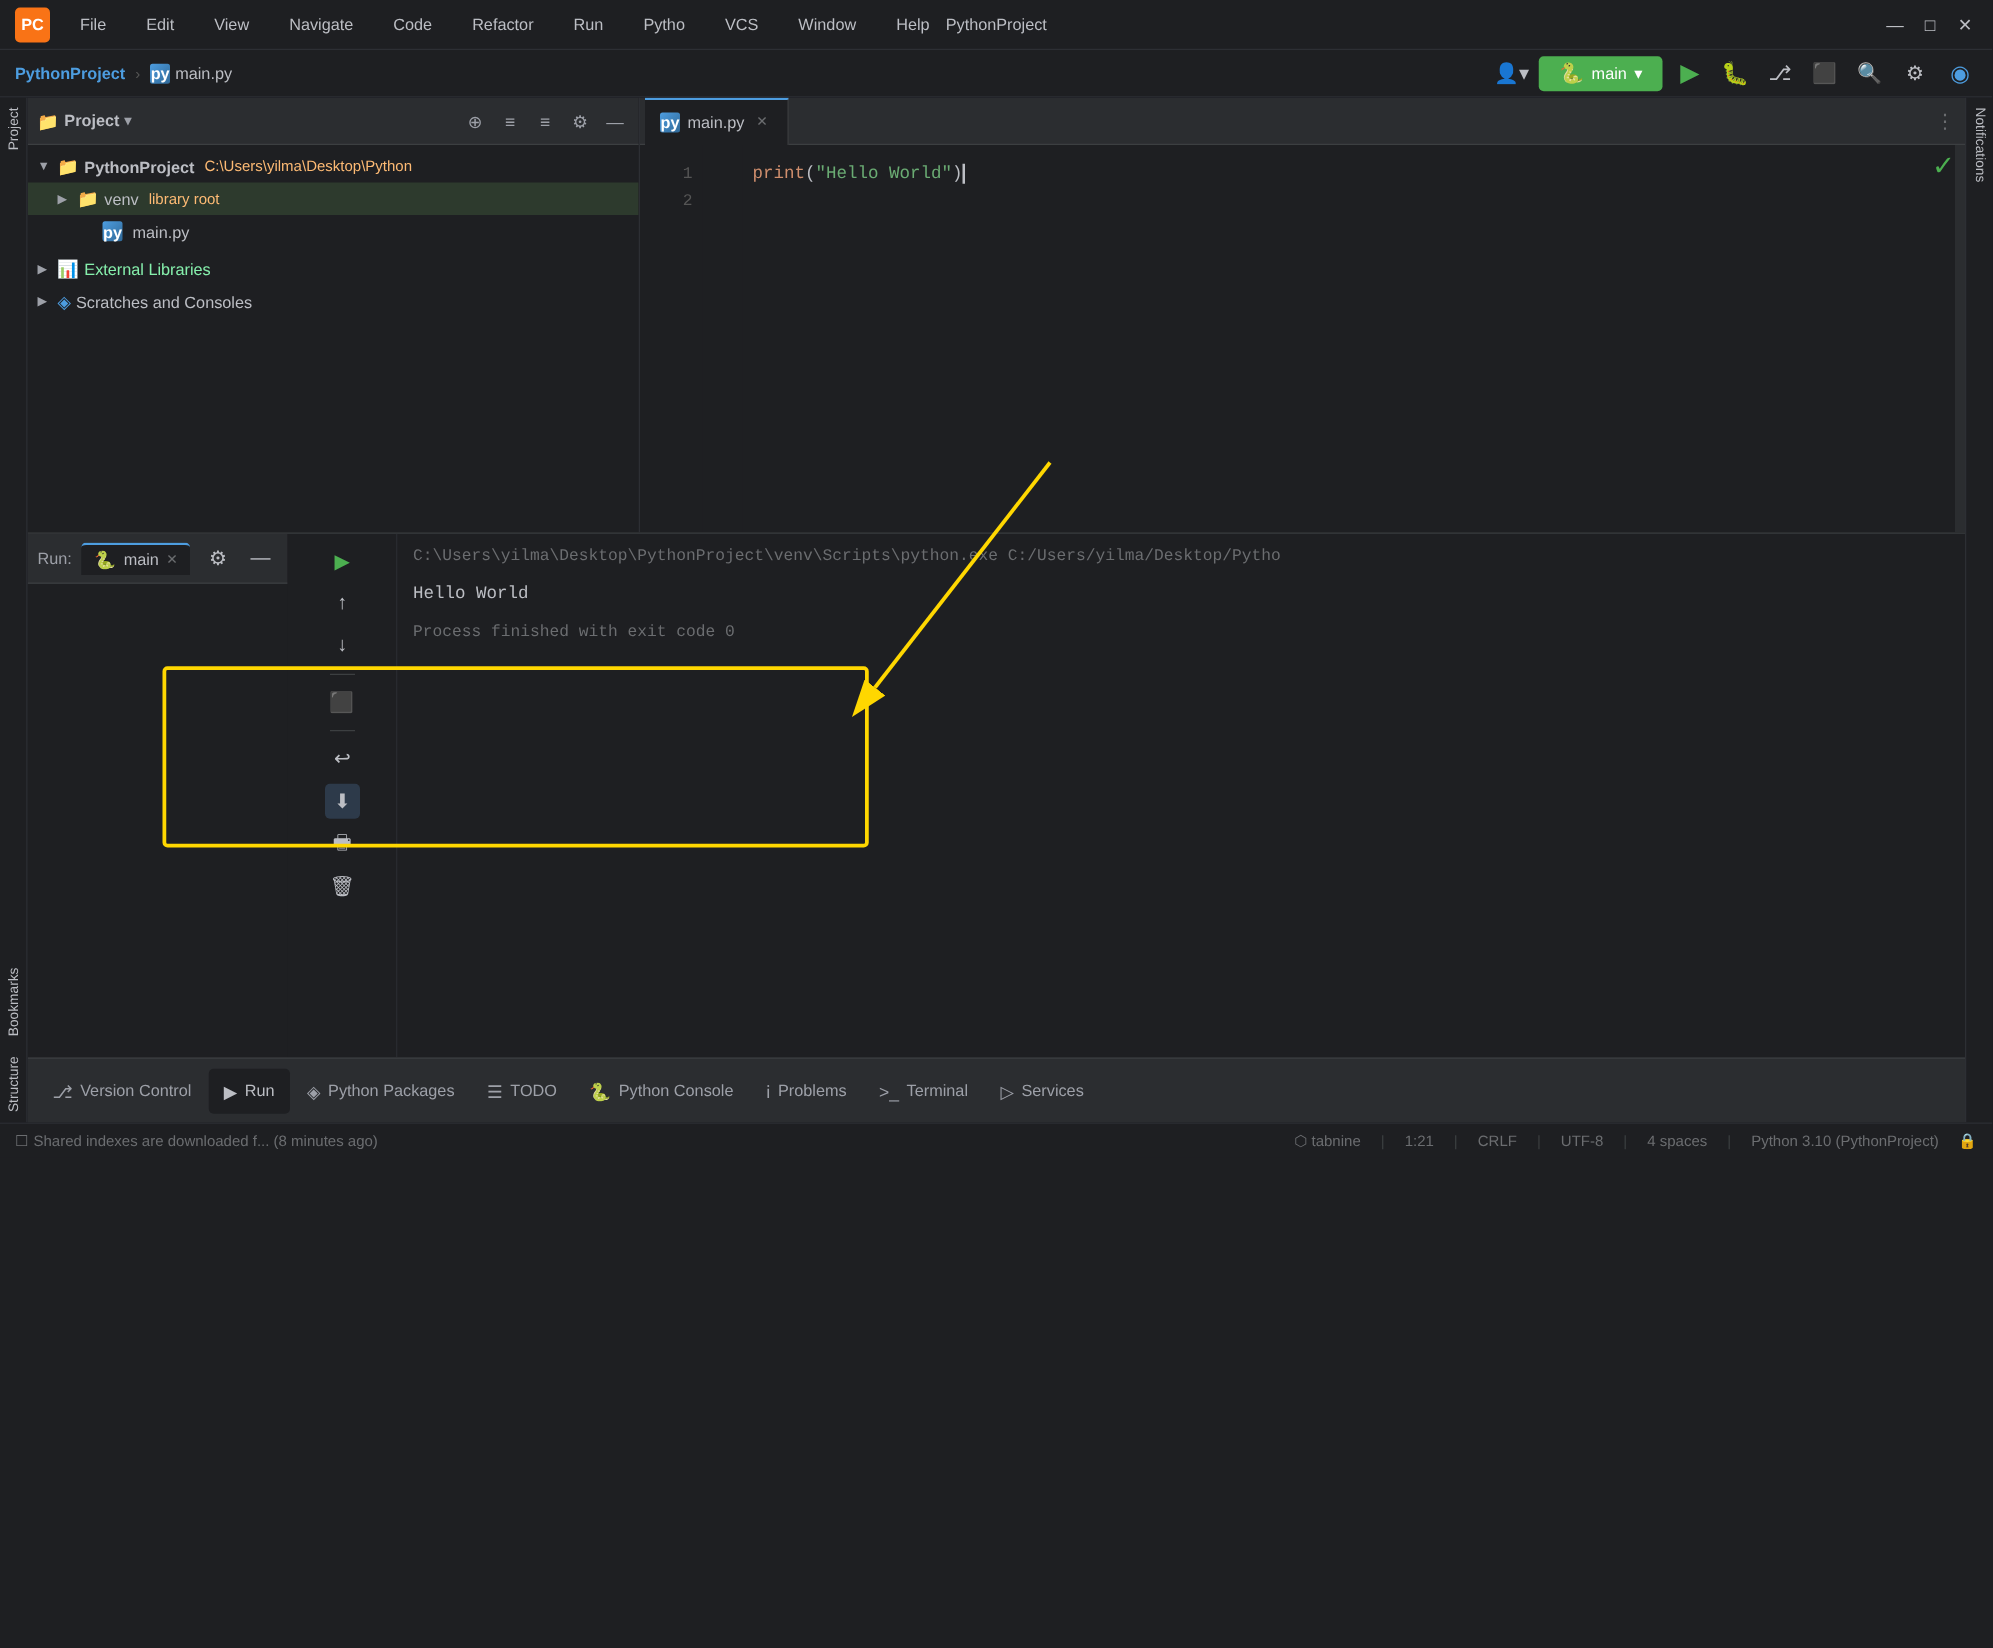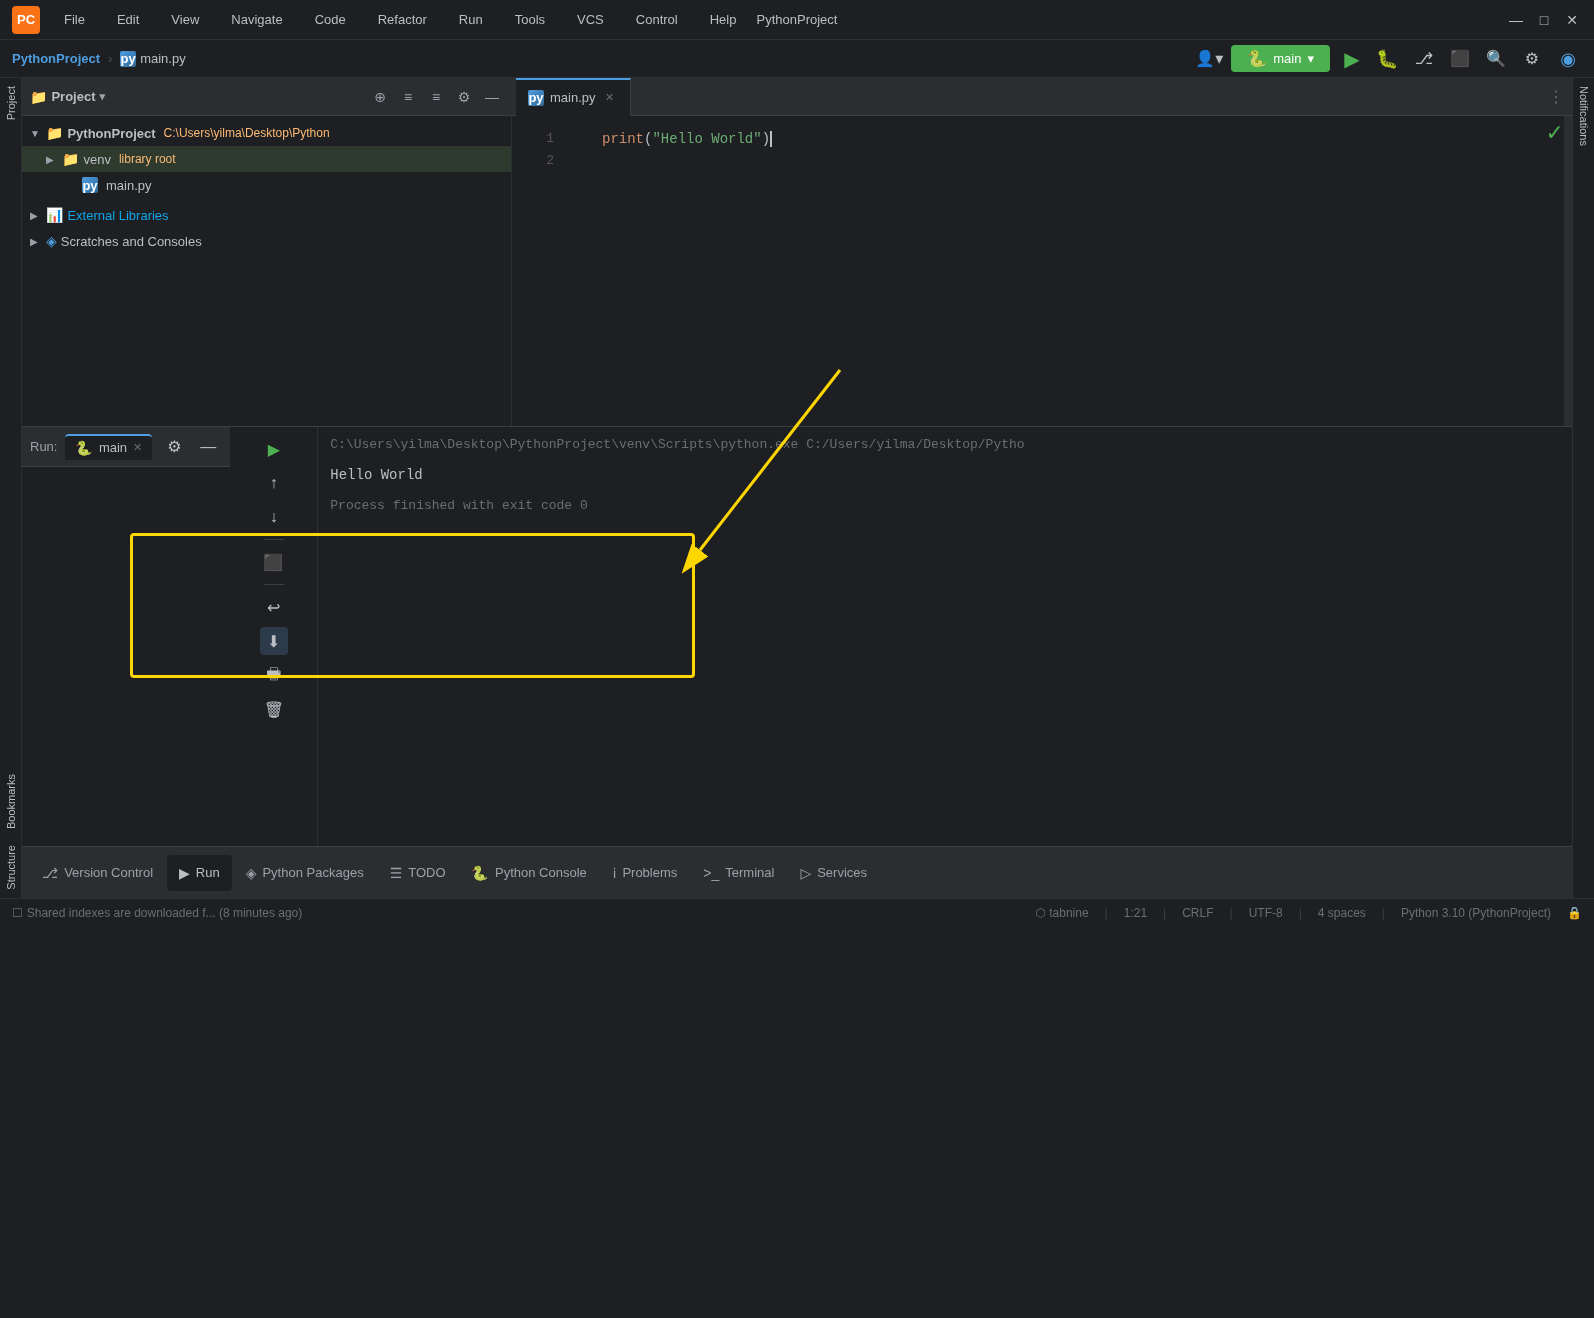--- a/index.html
+++ b/index.html
@@ -440,23 +440,23 @@
       <span>PC</span>
     </div>
     <div class="menu-items">
       <span class="menu-item">File</span>
       <span class="menu-item">Edit</span>
       <span class="menu-item">View</span>
       <span class="menu-item">Navigate</span>
       <span class="menu-item">Code</span>
       <span class="menu-item">Refactor</span>
       <span class="menu-item">Run</span>
-      <span class="menu-item">Tools</span>
+      <span class="menu-item">Pytho</span>
       <span class="menu-item">VCS</span>
-      <span class="menu-item">Control</span>
+      <span class="menu-item">Window</span>
       <span class="menu-item">Help</span>
     </div>
     <div class="project-title">PythonProject</div>
     <div class="window-controls">
       <span class="wc-btn">—</span>
       <span class="wc-btn">□</span>
       <span class="wc-btn">✕</span>
     </div>
   </div>
 
@@ -528,21 +528,21 @@
 
             <div class="tree-item tree-indent-2">
               <span class="tree-arrow" style="visibility:hidden;">▶</span>
               <span class="py-icon">py</span>
               <span style="color:#bcbec4; margin-left:4px;">main.py</span>
             </div>
 
             <div class="tree-item" style="margin-top:4px;">
               <span class="tree-arrow">▶</span>
               <span style="color:#6b9bd2; font-size:14px;">📊</span>
-              <span style="color:#0ea5e9;">External Libraries</span>
+              <span style="color:#86efac;">External Libraries</span>
             </div>
 
             <div class="tree-item">
               <span class="tree-arrow">▶</span>
               <span style="color:#4d9de0; font-size:14px;">◈</span>
               <span style="color:#bcbec4;">Scratches and Consoles</span>
             </div>
           </div>
         </div>
 

